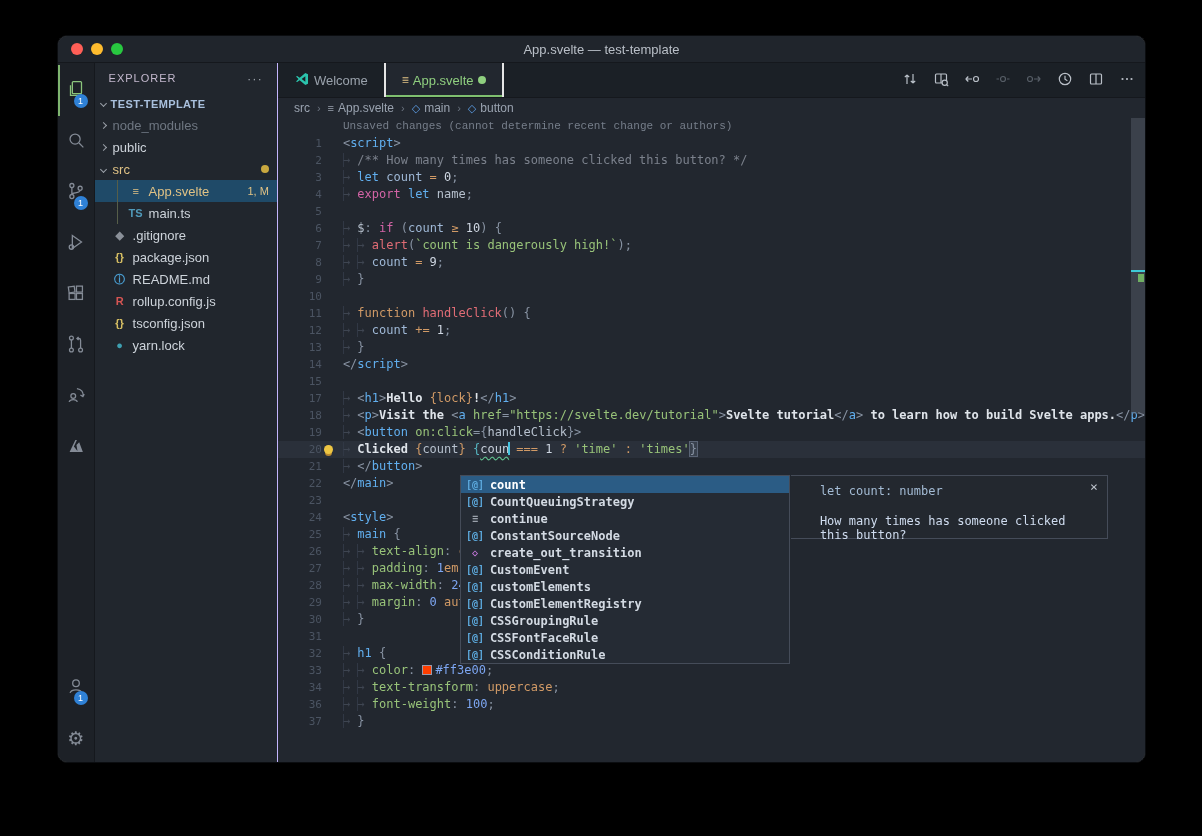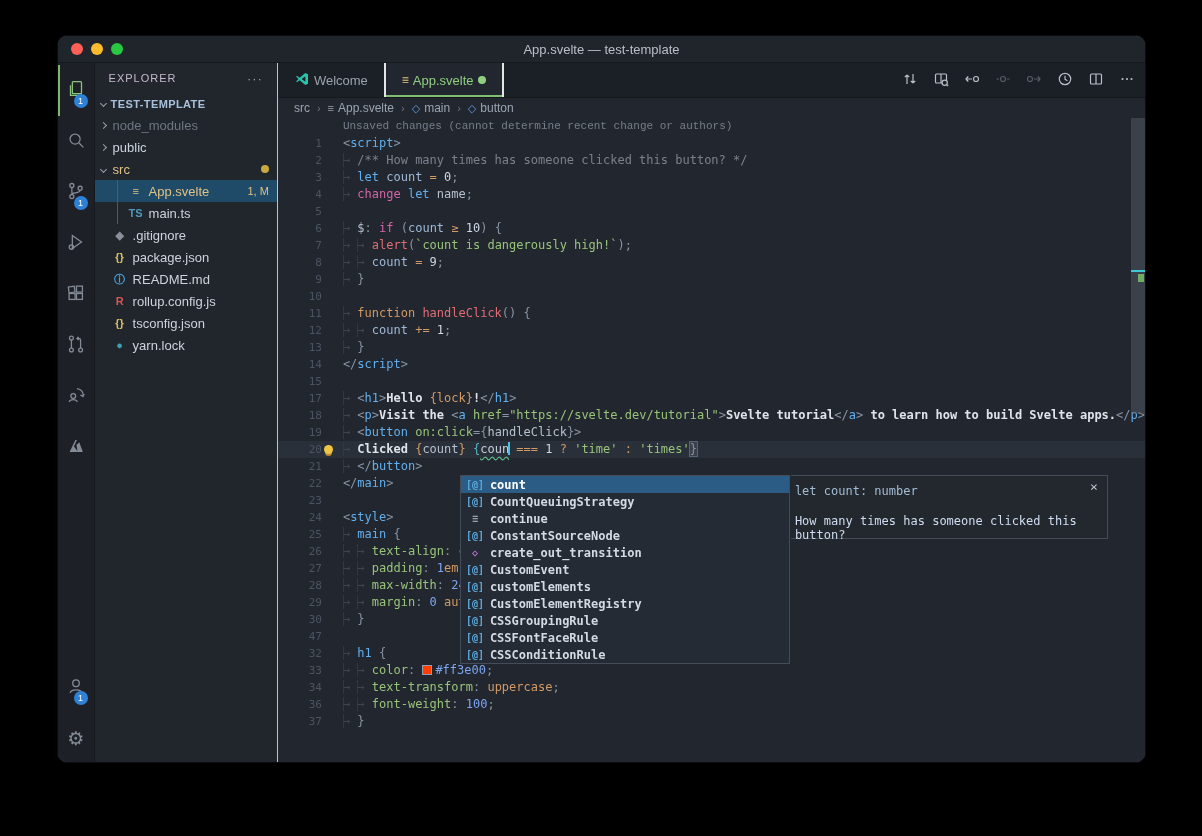--- a/index.html
+++ b/index.html
@@ -110,21 +110,21 @@
   .popup { position:absolute; left:182px; top:357px; width:330px; background:#252b34;
     border:1px solid #454c59; z-index:5; }
   .prow { height:17px; display:flex; align-items:center; gap:6px; padding:0 5px;
     font-size:12px; font-weight:600; color:#d3dae3; }
   .prow.sel { background:#2b5c85; color:#fff; }
   .picon { width:18px; flex:none; text-align:center; font-size:10px; font-weight:bold; }
   .picon.variable { color:#5ca9dd; } .picon.keyword { color:#9aa1ab; } .picon.method { color:#c678dd; }
 
   
   .docs { position:absolute; left:513px; top:357px; width:317px; height:64px; background:#23282f;
-    border:1px solid #454c59; border-left:none; z-index:5; padding:8px 4px; }
+    border:1px solid #454c59; border-left:none; z-index:5; padding:8px 29px; }
   .sig { font-family:"DejaVu Sans Mono",monospace; font-size:12px; color:#a3bbd4; }
   .desc { margin-top:16px; font-size:12px; color:#cfdcef; }
   .docs-close { position:absolute; top:3px; right:9px; color:#c0c6cf; font-size:13px; }
 
   
   .sbar { position:absolute; right:0; top:0; width:14px; height:100%; z-index:3; }
   .thumb { position:absolute; top:0; right:0; width:14px; height:296px; background:rgba(90,98,110,.45); }
   .mk-caret { position:absolute; top:152px; right:0; width:14px; height:2px; background:#3ec9d6; }
   .mk-mod { position:absolute; top:156px; right:1px; width:6px; height:8px; background:#6fae62; }
 </style>
@@ -344,21 +344,21 @@
             <span>button</span>
           </span>
         </div>
 
       <div class="code-area" id="code">
         <div class="blame">Unsaved changes (cannot determine recent change or authors)</div>
 
         <div class="code-row"><span class="gut">1</span><span class="glyph"></span><span class="ctext"><span class="p">&lt;</span><span class="t">script</span><span class="p">&gt;</span></span></div>
           <div class="code-row"><span class="gut">2</span><span class="glyph"></span><span class="ctext"><span class="w">→ </span><span class="c">/** How many times has someone clicked this button? */</span></span></div>
           <div class="code-row"><span class="gut">3</span><span class="glyph"></span><span class="ctext"><span class="w">→ </span><span class="b">let </span><span class="i">count </span><span class="o">= </span><span class="n">0</span><span class="p">;</span></span></div>
-          <div class="code-row"><span class="gut">4</span><span class="glyph"></span><span class="ctext"><span class="w">→ </span><span class="k">change </span><span class="b">let </span><span class="v">name</span><span class="p">;</span></span></div>
+          <div class="code-row"><span class="gut">4</span><span class="glyph"></span><span class="ctext"><span class="w">→ </span><span class="k">export </span><span class="b">let </span><span class="v">name</span><span class="p">;</span></span></div>
           <div class="code-row"><span class="gut">5</span><span class="glyph"></span><span class="ctext"></span></div>
           <div class="code-row"><span class="gut">6</span><span class="glyph"></span><span class="ctext"><span class="w">→ </span><span class="v">$</span><span class="p">: </span><span class="k">if </span><span class="p">(</span><span class="i">count </span><span class="o">≥ </span><span class="n">10</span><span class="p">) {</span></span></div>
           <div class="code-row"><span class="gut">7</span><span class="glyph"></span><span class="ctext"><span class="w">→ </span><span class="w">→ </span><span class="f">alert</span><span class="p">(</span><span class="s">`count is dangerously high!`</span><span class="p">);</span></span></div>
           <div class="code-row"><span class="gut">8</span><span class="glyph"></span><span class="ctext"><span class="w">→ </span><span class="w">→ </span><span class="i">count </span><span class="o">= </span><span class="n">9</span><span class="p">;</span></span></div>
           <div class="code-row"><span class="gut">9</span><span class="glyph"></span><span class="ctext"><span class="w">→ </span><span class="p">}</span></span></div>
           <div class="code-row"><span class="gut">10</span><span class="glyph"></span><span class="ctext"></span></div>
           <div class="code-row"><span class="gut">11</span><span class="glyph"></span><span class="ctext"><span class="w">→ </span><span class="y">function </span><span class="f">handleClick</span><span class="p">() {</span></span></div>
           <div class="code-row"><span class="gut">12</span><span class="glyph"></span><span class="ctext"><span class="w">→ </span><span class="w">→ </span><span class="i">count </span><span class="o">+= </span><span class="n">1</span><span class="p">;</span></span></div>
           <div class="code-row"><span class="gut">13</span><span class="glyph"></span><span class="ctext"><span class="w">→ </span><span class="p">}</span></span></div>
           <div class="code-row"><span class="gut">14</span><span class="glyph"></span><span class="ctext"><span class="p">&lt;/</span><span class="t">script</span><span class="p">&gt;</span></span></div>
@@ -370,21 +370,21 @@
           <div class="code-row"><span class="gut">21</span><span class="glyph"></span><span class="ctext"><span class="w">→ </span><span class="p">&lt;/</span><span class="t">button</span><span class="p">&gt;</span></span></div>
           <div class="code-row"><span class="gut">22</span><span class="glyph"></span><span class="ctext"><span class="p">&lt;/</span><span class="t">main</span><span class="p">&gt;</span></span></div>
           <div class="code-row"><span class="gut">23</span><span class="glyph"></span><span class="ctext"></span></div>
           <div class="code-row"><span class="gut">24</span><span class="glyph"></span><span class="ctext"><span class="p">&lt;</span><span class="t">style</span><span class="p">&gt;</span></span></div>
           <div class="code-row"><span class="gut">25</span><span class="glyph"></span><span class="ctext"><span class="w">→ </span><span class="t">main </span><span class="p">{</span></span></div>
           <div class="code-row"><span class="gut">26</span><span class="glyph"></span><span class="ctext"><span class="w">→ </span><span class="w">→ </span><span class="g">text-align</span><span class="p">: </span><span class="d">center</span><span class="p">;</span></span></div>
           <div class="code-row"><span class="gut">27</span><span class="glyph"></span><span class="ctext"><span class="w">→ </span><span class="w">→ </span><span class="g">padding</span><span class="p">: </span><span class="m">1</span><span class="d">em</span><span class="p">;</span></span></div>
           <div class="code-row"><span class="gut">28</span><span class="glyph"></span><span class="ctext"><span class="w">→ </span><span class="w">→ </span><span class="g">max-width</span><span class="p">: </span><span class="m">240</span><span class="d">px</span><span class="p">;</span></span></div>
           <div class="code-row"><span class="gut">29</span><span class="glyph"></span><span class="ctext"><span class="w">→ </span><span class="w">→ </span><span class="g">margin</span><span class="p">: </span><span class="m">0</span><span class="v"> </span><span class="d">auto</span><span class="p">;</span></span></div>
           <div class="code-row"><span class="gut">30</span><span class="glyph"></span><span class="ctext"><span class="w">→ </span><span class="p">}</span></span></div>
-          <div class="code-row"><span class="gut">47</span><span class="glyph"></span><span class="ctext"></span></div>
+          <div class="code-row"><span class="gut">31</span><span class="glyph"></span><span class="ctext"></span></div>
           <div class="code-row"><span class="gut">32</span><span class="glyph"></span><span class="ctext"><span class="w">→ </span><span class="t">h1 </span><span class="p">{</span></span></div>
           <div class="code-row"><span class="gut">33</span><span class="glyph"></span><span class="ctext"><span class="w">→ </span><span class="w">→ </span><span class="g">color</span><span class="p">: </span><span class="sw"></span><span class="m">#ff3e00</span><span class="p">;</span></span></div>
           <div class="code-row"><span class="gut">34</span><span class="glyph"></span><span class="ctext"><span class="w">→ </span><span class="w">→ </span><span class="g">text-transform</span><span class="p">: </span><span class="d">uppercase</span><span class="p">;</span></span></div>
           <div class="code-row"><span class="gut">36</span><span class="glyph"></span><span class="ctext"><span class="w">→ </span><span class="w">→ </span><span class="g">font-weight</span><span class="p">: </span><span class="m">100</span><span class="p">;</span></span></div>
           <div class="code-row"><span class="gut">37</span><span class="glyph"></span><span class="ctext"><span class="w">→ </span><span class="p">}</span></span></div>
           <div class="popup" id="suggest">
             <div class="prow sel">
               <span class="picon variable">[@]</span>
               <span>count</span>
             </div>

